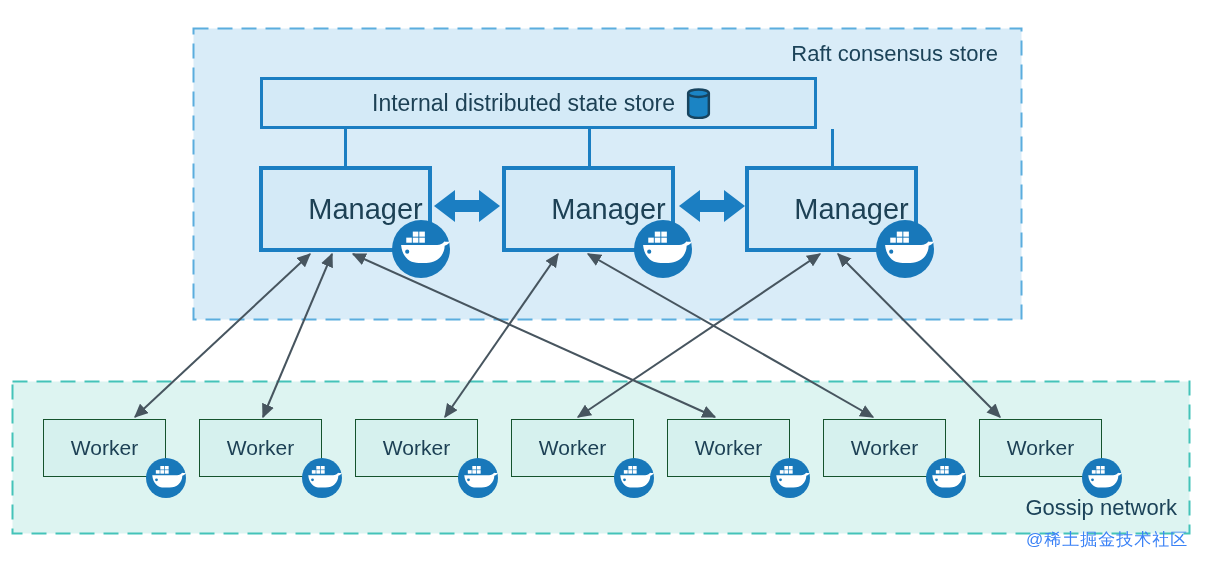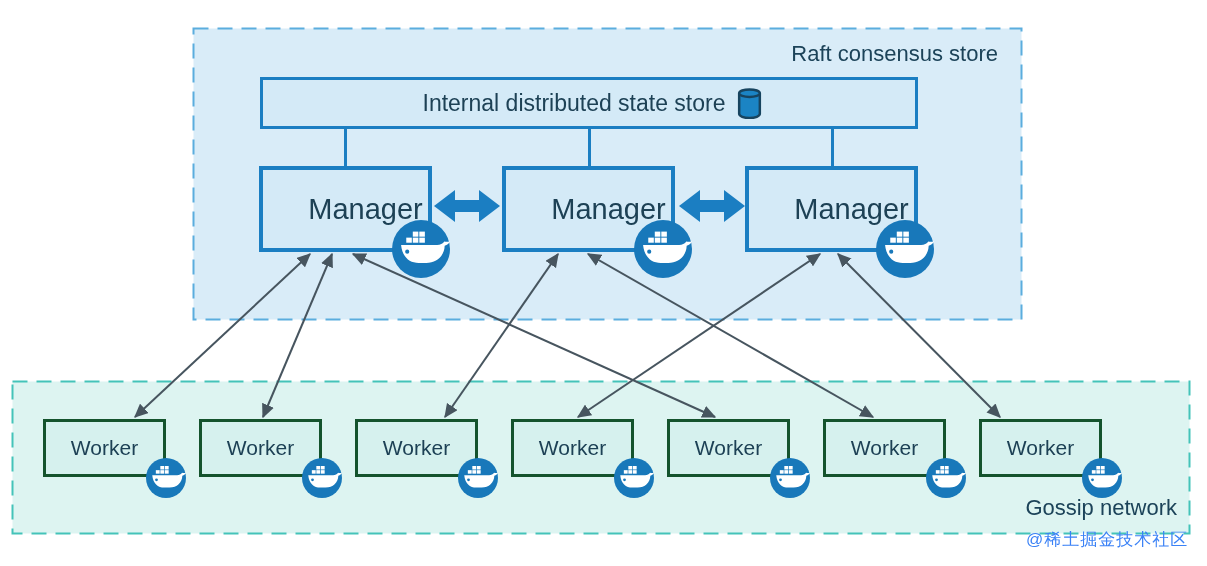--- a/index.html
+++ b/index.html
@@ -12,27 +12,27 @@
     position:absolute;color:#1c4359;font-size:22px;z-index:2;
     font-family:"Liberation Sans",sans-serif;
   }
   .raft-label{left:755px;top:41px;width:243px;text-align:right;}
   .gossip-label{left:1009px;top:495px;width:168px;text-align:right;}
   .node{
     position:absolute;box-sizing:border-box;display:flex;align-items:center;
     justify-content:center;color:#1d4155;z-index:2;background:#d4eaf7;
   }
   .store{
-    left:260px;top:77px;width:658px;height:52px;border:3px solid #1b7ec2;
+    left:260px;top:77px;width:557px;height:52px;border:3px solid #1b7ec2;
     font-size:23px;gap:10px;padding-left:7px;
   }
   .manager{top:166px;width:173px;height:86px;border:4px solid #1b7ec2;font-size:29px;padding-left:40px;}
   .m1{left:259px}.m2{left:502px}.m3{left:745px}
   .worker{
-    top:419px;width:123px;height:58px;border:3px solid #14532d;
+    top:419px;width:123px;height:58px;border:1px solid #14532d;
     background:#d6f1ee;font-size:21px;
   }
   .w1{left:43px}.w2{left:199px}.w3{left:355px}.w4{left:511px}
   .w5{left:667px}.w6{left:823px}.w7{left:979px}
   .docker{position:absolute;z-index:3;line-height:0;}
   .docker svg{display:block;}
   .dbicon{line-height:0;display:inline-block;}
   .watermark{
     position:absolute;left:1026px;top:528px;font-size:17px;color:#3b82f6;
     z-index:4;letter-spacing:1px;white-space:nowrap;

